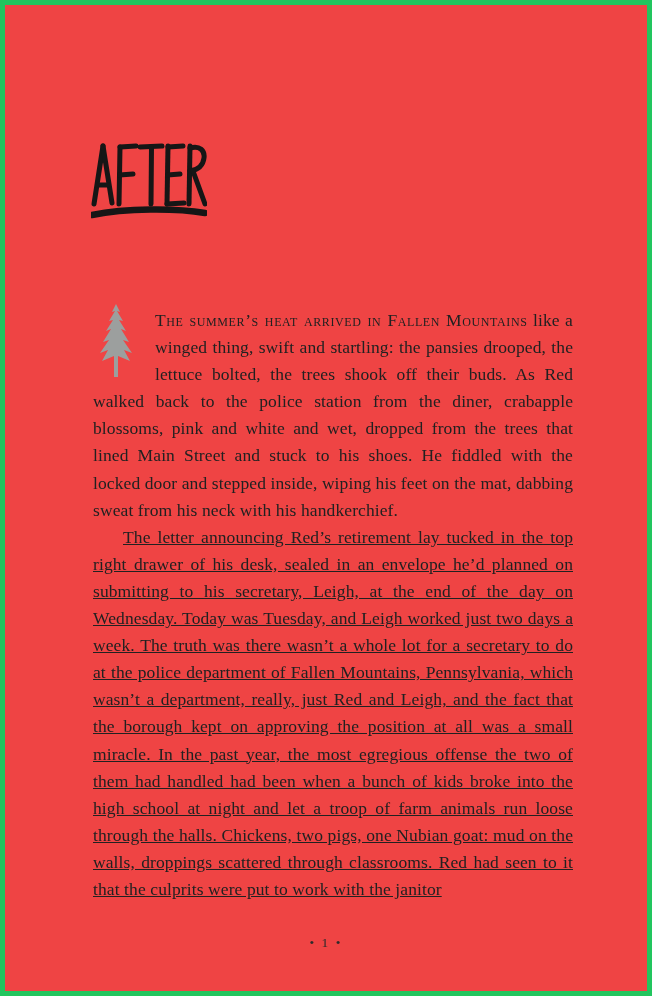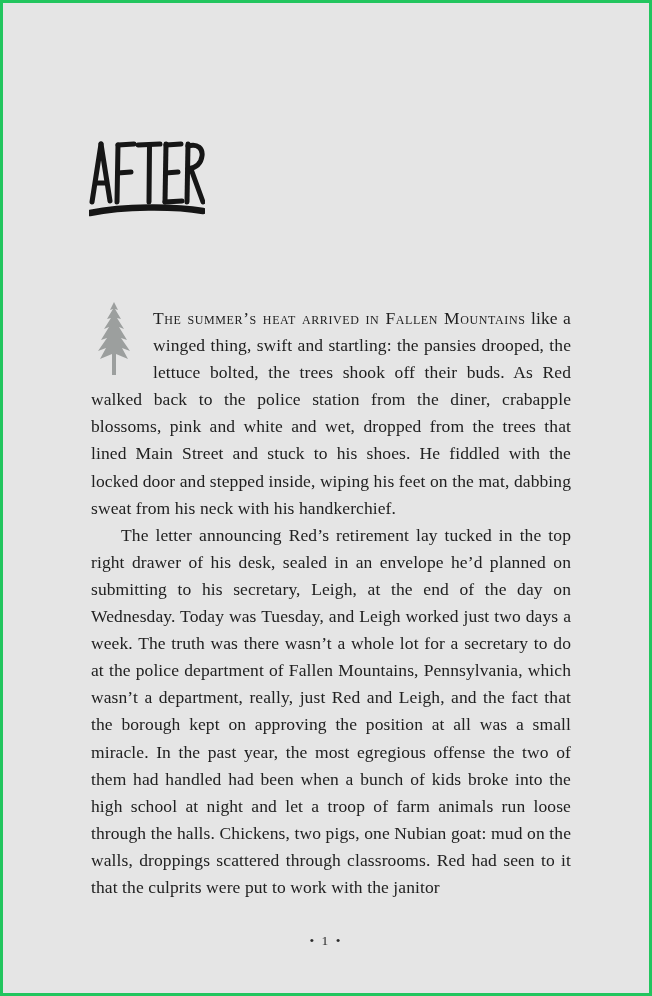--- a/index.html
+++ b/index.html
@@ -1,22 +1,22 @@
 <!DOCTYPE html>
 <html><head>
 <meta charset="utf-8">
 <style>
   html, body { margin: 0; padding: 0; background: #ffffff; }
   .page {
     position: relative;
     width: 652px;
     height: 996px;
-    background: #e5e5e5;
+    background: #ef4444;
     box-sizing: border-box;
-    border: 3px solid #22c55e;
+    border: 5px solid #22c55e;
     font-family: "Liberation Serif", "DejaVu Serif", serif;
     color: #212121;
     overflow: hidden;
   }
   .title-wrap {
     position: absolute;
     top: 138px;
     left: 86px;
     width: 120px;
     height: 86px;
@@ -33,21 +33,21 @@
     position: absolute;
     top: 302px;
     left: 88px;
     width: 480px;
     font-size: 17.5px;
     line-height: 27.1px;
     text-align: justify;
     letter-spacing: 0.1px;
   }
   .para { margin: 0; }
-  .para.indent { text-indent: 30px; }
+  .para.indent { text-indent: 30px; text-decoration: underline; }
   .ornament {
     float: left;
     width: 46px;
     height: 78px;
     margin: -4px 16px 0 0;
   }
   .ornament svg { display: block; }
   .smallcaps {
     font-variant: small-caps;
     font-variant-caps: small-caps;

